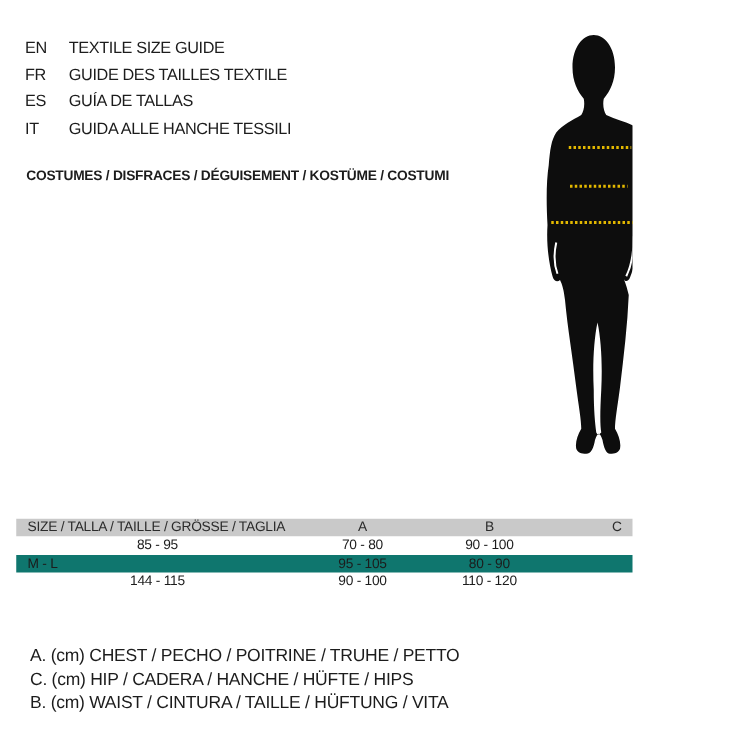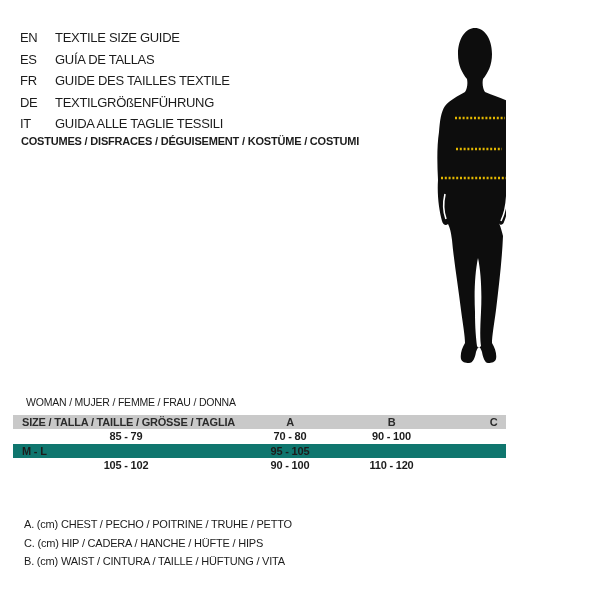--- a/index.html
+++ b/index.html
@@ -13,55 +13,51 @@
   .lang-code{width:35px;flex:0 0 35px;}
   
   .costumes{position:absolute;left:21px;top:135px;font-size:11px;font-weight:700;letter-spacing:-0.2px;white-space:nowrap;}
   
   .figure-svg{position:absolute;left:428px;top:20px;width:134px;height:350px;}
   .marker{position:absolute;left:542px;width:14px;font-size:13.5px;line-height:14px;font-weight:700;text-align:left;color:#111;}
   .marker-a{top:111px;} .marker-b{top:141px;} .marker-c{top:170px;}
   
   .woman-heading{position:absolute;left:26px;top:396px;font-size:10.5px;letter-spacing:-0.2px;font-weight:500;white-space:nowrap;}
   
-  .size-table{position:absolute;left:13px;top:415px;width:557px;font-weight:bold;}
+  .size-table{position:absolute;left:13px;top:415px;width:557px;}
   .trow{display:grid;grid-template-columns:226px 102px 101px 103px 25px;height:14.3px;line-height:14.4px;font-size:11px;letter-spacing:-0.2px;}
   .trow .lbl{padding-left:9px;text-align:left;white-space:nowrap;}
   .trow .val{text-align:center;}
   .thead{background:#c9c9c9;color:#2b2b2b;}
   .alt{background:#0f766e;}
   
   .legend{position:absolute;left:24px;top:515px;}
-  .legend-line{height:18.6px;line-height:18.6px;font-size:11px;letter-spacing:-0.2px;white-space:nowrap;}
+  .legend-line{height:18.6px;line-height:18.6px;font-size:14px;letter-spacing:-0.2px;white-space:nowrap;}
 </style>
 </head>
 <body>
 
 <div class="canvas">
 
   <div class="lang-list">
     <div class="lang-row">
       <span class="lang-code">EN</span>
       <span class="lang-label">TEXTILE SIZE GUIDE</span>
     </div>
     <div class="lang-row">
+      <span class="lang-code">FR</span>
+      <span class="lang-label">GUIDE DES TAILLES TEXTILE</span>
+    </div>
+    <div class="lang-row">
       <span class="lang-code">ES</span>
       <span class="lang-label">GUÍA DE TALLAS</span>
     </div>
     <div class="lang-row">
-      <span class="lang-code">FR</span>
-      <span class="lang-label">GUIDE DES TAILLES TEXTILE</span>
-    </div>
-    <div class="lang-row">
-      <span class="lang-code">DE</span>
-      <span class="lang-label">TEXTILGRÖßENFÜHRUNG</span>
-    </div>
-    <div class="lang-row">
       <span class="lang-code">IT</span>
-      <span class="lang-label">GUIDA ALLE TAGLIE TESSILI</span>
+      <span class="lang-label">GUIDA ALLE HANCHE TESSILI</span>
     </div>
   </div>
 
   <div class="costumes">COSTUMES / DISFRACES / DÉGUISEMENT / KOSTÜME / COSTUMI</div>
 
   <svg class="figure-svg" viewBox="428 20 134 350" aria-hidden="true">
     <path fill="#0d0d0d" fill-rule="evenodd" d="
       M475,28
       C484,28 492,38 492,54
       C492,65 488,73 483,79
@@ -115,43 +111,43 @@
     <g>
       <line x1="441" y1="178" x2="510" y2="178" stroke="#e3b800" stroke-width="2.4" stroke-dasharray="2 1.8"></line>
       <line x1="511" y1="178" x2="538" y2="178" stroke="#161616" stroke-width="2" stroke-dasharray="1.8 2.4"></line>
     </g>
   </svg>
 
   <div class="marker marker-a">A</div>
   <div class="marker marker-b">B</div>
   <div class="marker marker-c">C</div>
 
-  <div class="woman-heading">WOMAN / MUJER / FEMME / FRAU / DONNA</div>
 
   <div class="size-table">
     <div class="trow thead">
       <div class="lbl">SIZE / TALLA / TAILLE / GRÖSSE / TAGLIA</div>
       <div class="val">A</div>
       <div class="val">B</div>
       <div class="val">C</div>
       <div></div>
     </div>
     <div class="trow">
-      <div class="val">85 - 79</div>
+      <div class="val">85 - 95</div>
       <div class="val">70 - 80</div>
       <div class="val">90 - 100</div>
       <div></div>
     </div>
     <div class="trow alt">
       <div class="lbl">M - L</div>
       <div class="val">95 - 105</div>
+      <div class="val">80 - 90</div>
       <div></div>
     </div>
     <div class="trow">
-      <div class="val">105 - 102</div>
+      <div class="val">144 - 115</div>
       <div class="val">90 - 100</div>
       <div class="val">110 - 120</div>
       <div></div>
     </div>
   </div>
 
   <div class="legend">
     <div class="legend-line">A. (cm) CHEST / PECHO / POITRINE / TRUHE / PETTO</div>
     <div class="legend-line">C. (cm) HIP / CADERA / HANCHE / HÜFTE / HIPS</div>
     <div class="legend-line">B. (cm) WAIST / CINTURA / TAILLE / HÜFTUNG / VITA</div>

